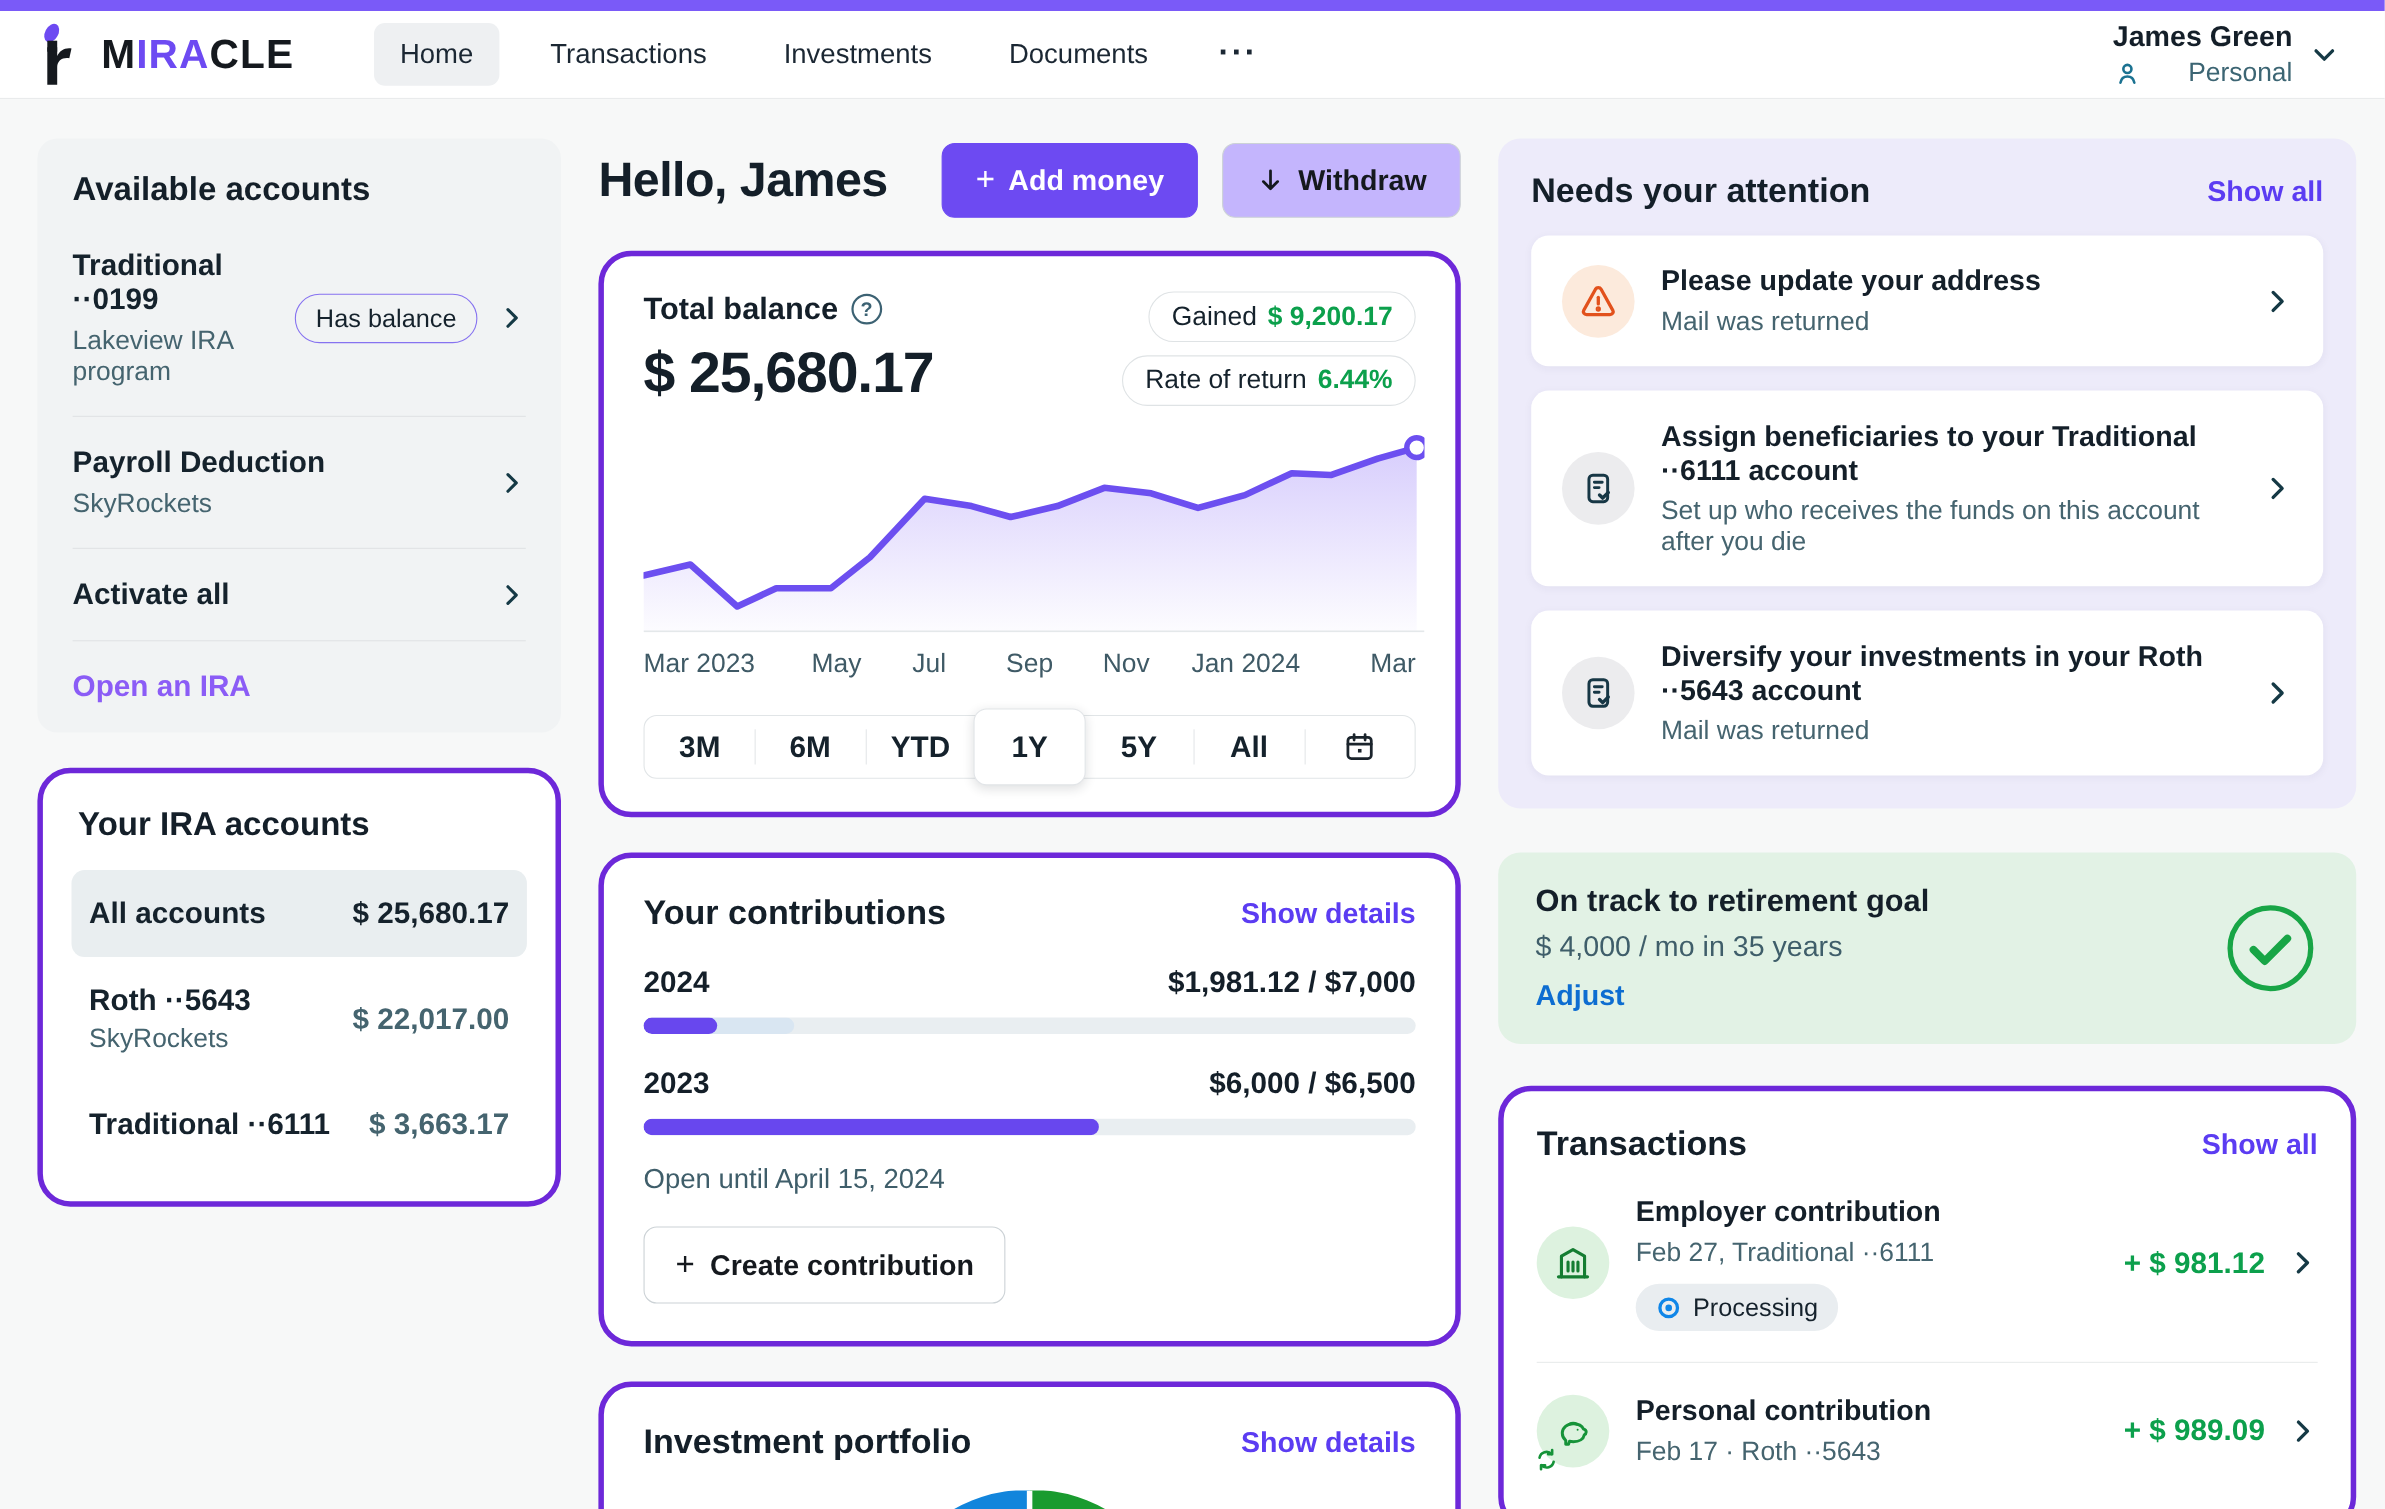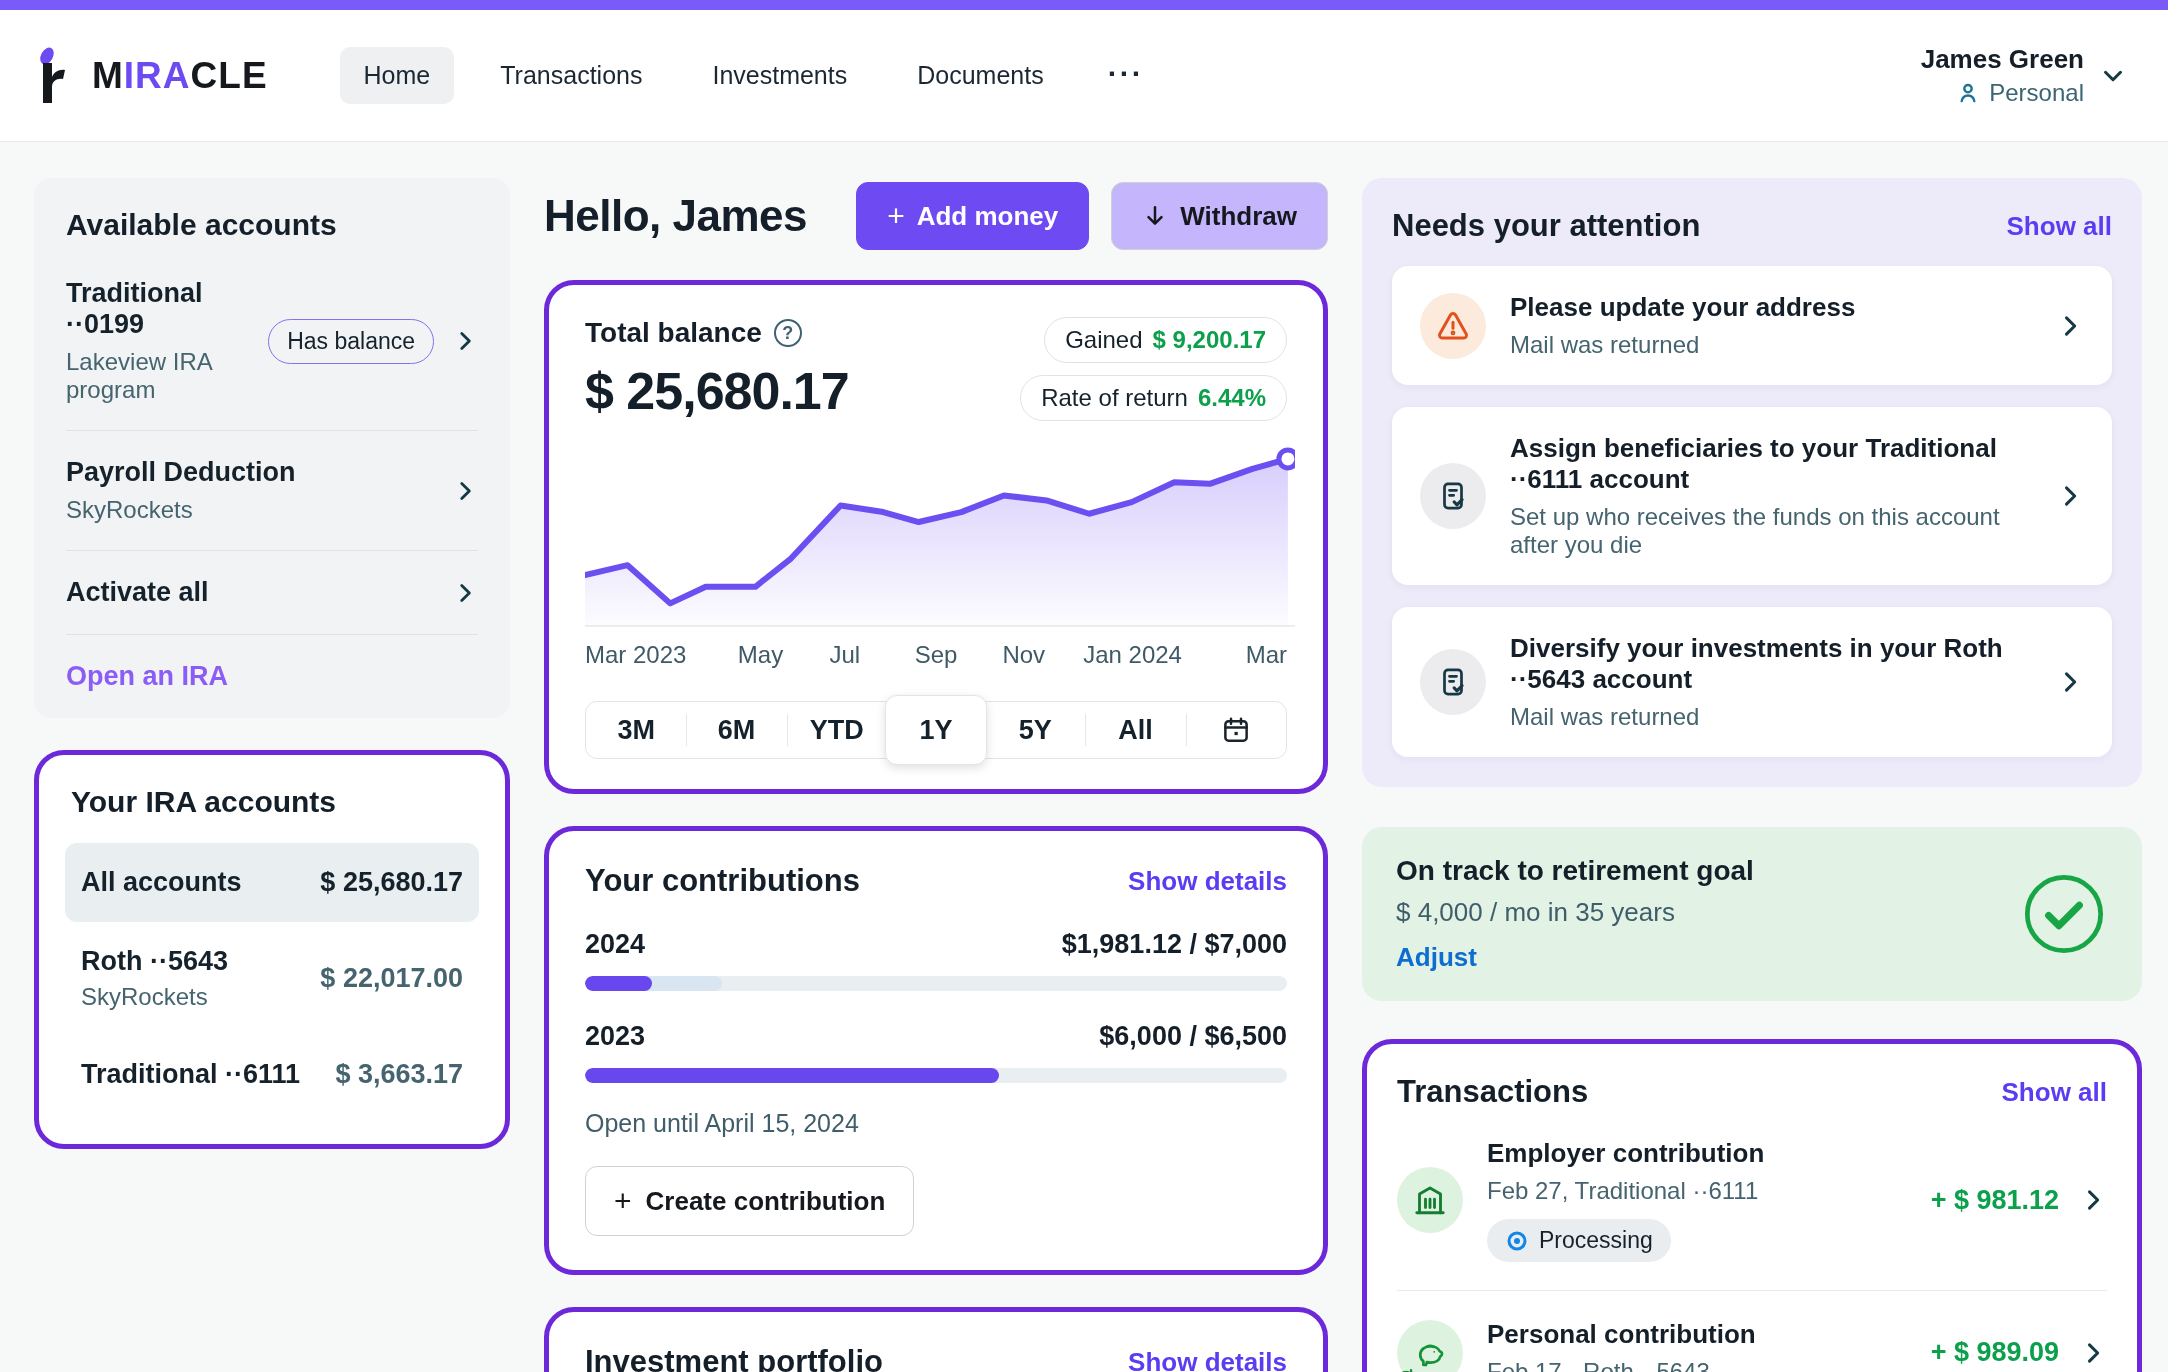--- a/index.html
+++ b/index.html
@@ -4,34 +4,34 @@
 <style>
   * { margin:0; padding:0; box-sizing:border-box; }
   html,body { width:2168px; height:1372px; overflow:hidden; }
   body {
     font-family:"Liberation Sans","DejaVu Sans",sans-serif;
     background:#f7f8f8; color:#141f29;
   }
   .topbar { height:10px; background:#7a5af8; }
   
   .nav {
-    height:132px; background:#fff; border-bottom:1px solid #e9ebec;
+    height:80px; background:#fff; border-bottom:1px solid #e9ebec;
     display:flex; align-items:center; padding:0 40px 0 30px;
   }
   .logo { display:flex; align-items:center; gap:10px; margin-right:72px; }
   .logo-word { font-size:37px; font-weight:800; letter-spacing:1px; color:#15191e; }
   .logo-word .accent { color:#6d4af2; }
   .nav-items { display:flex; align-items:flex-start; gap:22px; font-size:25px; color:#1b2733; }
   .nav-item { padding:14px 24px; border-radius:10px; cursor:pointer; white-space:nowrap; }
   .nav-item.active { background:#eef0f2; font-weight:500; }
   .nav-more { font-size:30px; font-weight:700; padding:10px 18px; letter-spacing:2px; }
   .nav-right { margin-left:auto; display:flex; align-items:center; gap:14px; }
   .user-block { text-align:right; }
   .user-name { font-size:26px; font-weight:700; color:#141f29; }
-  .user-profile { display:flex; justify-content:flex-end; align-items:center; gap:8px; margin-top:4px;
+  .user-profile { display:flex; justify-content:space-between; align-items:center; gap:8px; margin-top:4px;
                   font-size:24px; color:#3c6573; }
   
   .content { display:flex; gap:34px; padding:36px 28px 0 34px; align-items:flex-start; }
   .col-left  { width:476px; flex:none; }
   .col-main  { width:784px; flex:none; }
   .col-right { width:780px; flex:none; }
   .card { background:#fff; border:5px solid #6d28d9; border-radius:30px; }
   
   .acct-card { background:#f1f3f4; border-radius:18px; padding:30px 32px 26px; }
   .side-title { font-size:30px; font-weight:700; margin-bottom:10px; }

